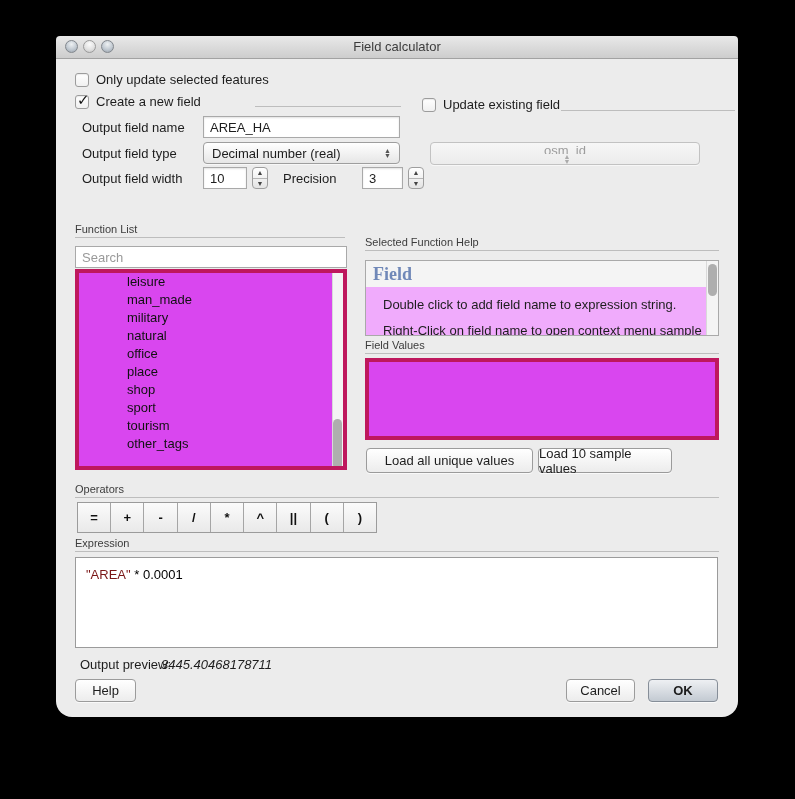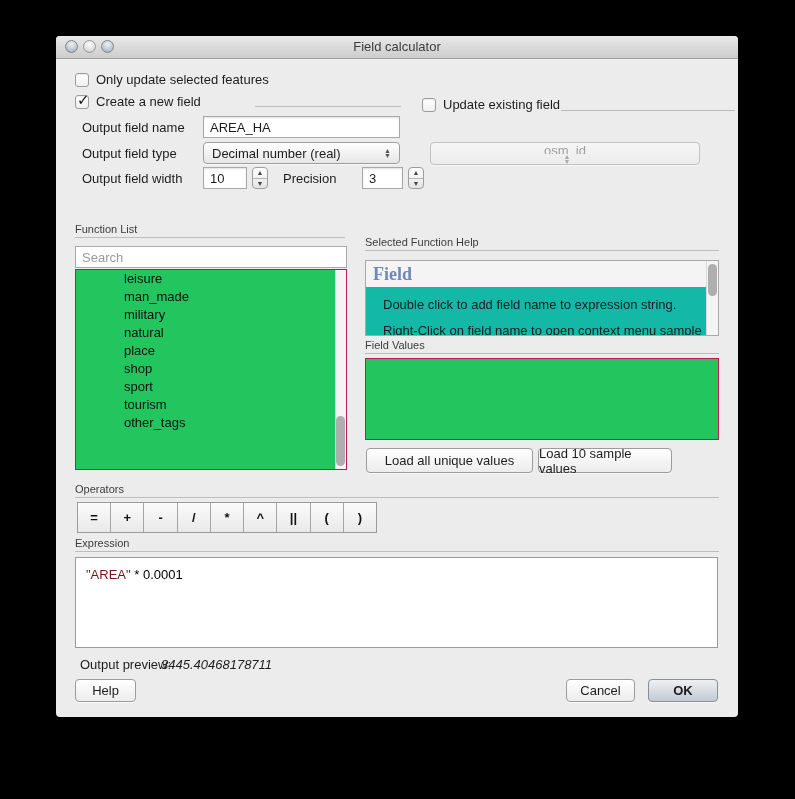--- a/index.html
+++ b/index.html
@@ -3,21 +3,21 @@
 <meta charset="utf-8">
 <style>
   html,body{margin:0;padding:0;}
   body{
     width:795px;height:799px;background:#000;position:relative;overflow:hidden;
     font-family:"Liberation Sans","DejaVu Sans",sans-serif;
     -webkit-font-smoothing:antialiased;
   }
   .dialog{
     position:absolute;left:56px;top:36px;width:682px;height:681px;
-    background:#ececec;border-radius:4px;
+    background:#ececec;border-radius:16px;
     box-shadow:0 14px 40px rgba(0,0,0,.65), 0 0 0 1px rgba(0,0,0,.35);
   }
   
   .titlebar{
     position:absolute;left:0;top:0;right:0;height:22px;
     background:linear-gradient(#e9e9e9,#cdcdcd);
     border-bottom:1px solid #a2a2a2;border-radius:4px 4px 0 0;
   }
   .title{
     position:absolute;left:0;right:0;top:0;height:22px;line-height:22px;
@@ -64,35 +64,35 @@
   }
   .spinner span{flex:1;display:flex;align-items:center;justify-content:center;font-size:7px;color:#444;}
   .spinner span:first-child{border-bottom:1px solid #b5b5b5;}
   
   .search{
     position:absolute;box-sizing:border-box;border:1px solid #a9a9a9;background:#fff;
     font-size:13px;padding:0 6px;color:#1d1d1d;font-family:"Liberation Sans",sans-serif;
   }
   .search::placeholder{color:#9a9a9a;}
   .listpanel{
-    position:absolute;box-sizing:border-box;background:#22c55e;border:1px solid #be185d;overflow:hidden;
+    position:absolute;box-sizing:border-box;background:#d946ef;border:4px solid #be185d;overflow:hidden;
   }
   .listitem{
     height:18px;line-height:18px;font-size:13px;color:#111;padding-left:48px;white-space:nowrap;
   }
   .listitem.selected{background:#3875d7;color:#fff;font-weight:bold;}
   .vscroll{
     position:absolute;width:9px;border-radius:5px;background:#aeaeae;
   }
   .scrolltrack{
     position:absolute;background:#f4f4f4;border-left:1px solid #d9d9d9;
   }
   
   .helppanel{
-    position:absolute;box-sizing:border-box;background:#14b8a6;border:1px solid #a9a9a9;overflow:hidden;
+    position:absolute;box-sizing:border-box;background:#f0abfc;border:1px solid #a9a9a9;overflow:hidden;
     font-size:13px;color:#1d1d1d;
   }
   .helphead{
     height:26px;background:#f4f4f4;display:flex;align-items:center;padding-left:7px;
     font-family:"Liberation Serif","DejaVu Serif",serif;font-weight:bold;font-size:18px;color:#7088b8;
   }
   .helppara{padding:9px 14px 0 7px;line-height:17px;margin-left:10px;}
   
   .btn{
     position:absolute;box-sizing:border-box;border:1px solid #9b9b9b;border-radius:4px;
@@ -192,20 +192,21 @@
 
   <div class="seclbl" style="left:19px;top:187px;">Function List</div>
   <div class="hline" style="left:19px;top:201px;width:270px;"></div>
   <input class="search" style="left: 19px; top: 210px; width: 272px; height: 22px;" placeholder="Search">
   <div class="listpanel" style="left:19px;top:233px;width:272px;height:201px;">
     <div id="fn-list">
         <div class="listitem">leisure</div>
         <div class="listitem">man_made</div>
         <div class="listitem">military</div>
         <div class="listitem">natural</div>
+        <div class="listitem">office</div>
         <div class="listitem">place</div>
         <div class="listitem">shop</div>
         <div class="listitem">sport</div>
         <div class="listitem">tourism</div>
         <div class="listitem">other_tags</div>
       </div>
     <div class="scrolltrack" style="right:0;top:0;bottom:0;width:10px;"></div>
     <div class="vscroll" style="right:1px;top:146px;height:50px;"></div>
   </div>
 

